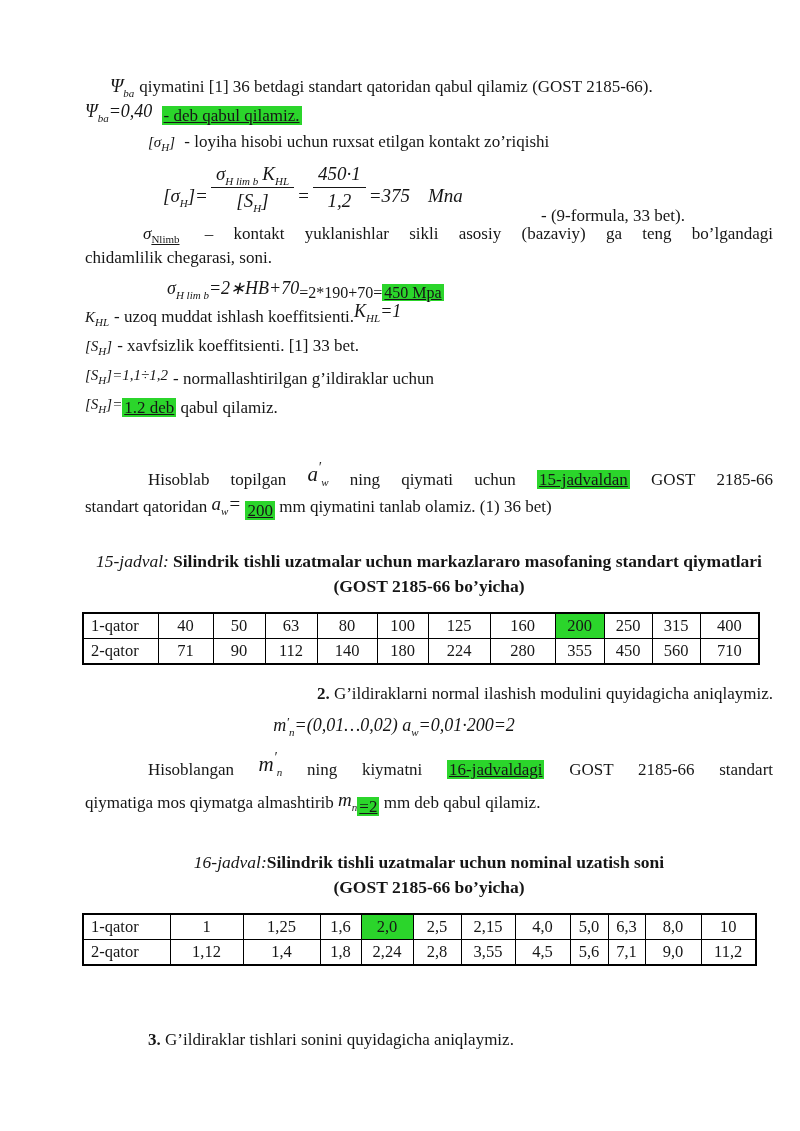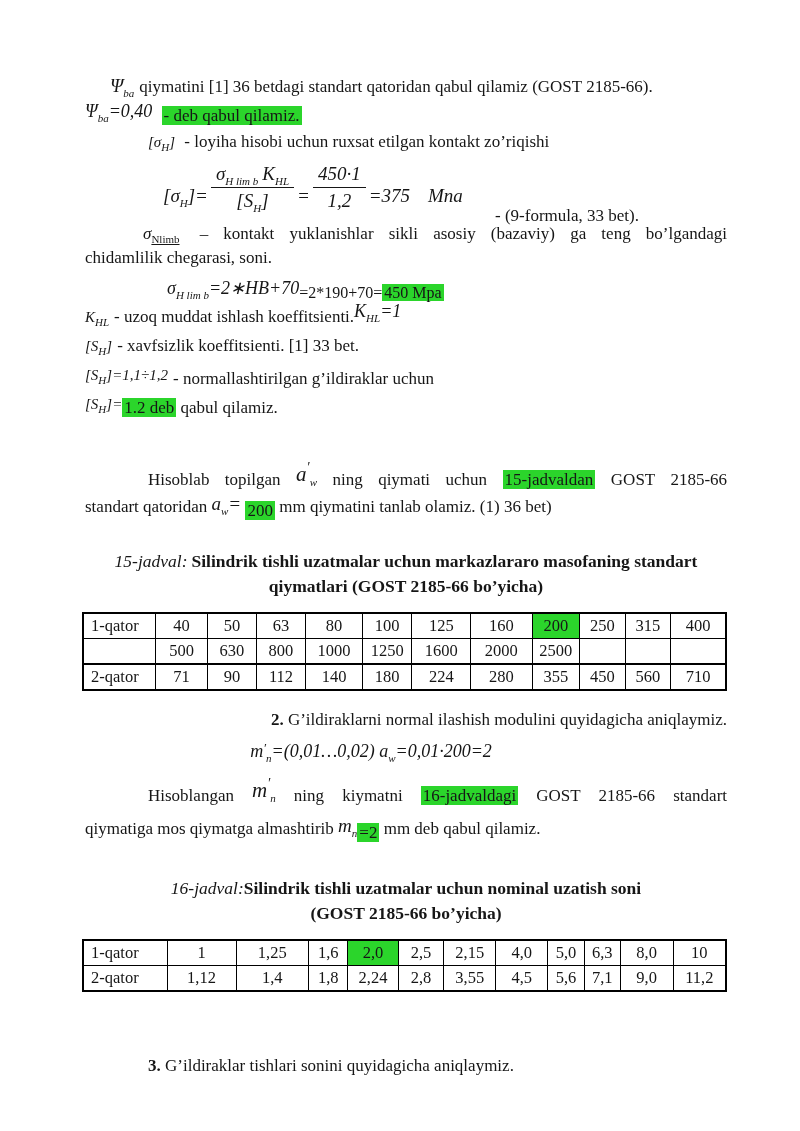--- a/index.html
+++ b/index.html
@@ -2,22 +2,22 @@
 <html style="--hl: #2bd52b; --text: #161616;"><head>
 <meta charset="utf-8">
 <style>
   :root { --hl:#2bd52b; --text:#161616; }
   * { box-sizing: border-box; }
   html,body { margin:0; padding:0; }
   body {
     width:800px; height:1131px; background:#ffffff; overflow:hidden;
     font-family:"Liberation Serif", serif; color:var(--text);
   }
-  .page { padding:74px 73px 0 85px; font-size:17px; line-height:24px; }
-  .hl { background:var(--hl); padding:0 2px; }
+  .page { padding:74px 27px 0 85px; font-size:17px; line-height:24px; }
+  .hl { background:var(--hl); padding:0 2px;text-decoration:underline; }
   .lower { position:relative; top:4px; }
   .math { font-style:italic; }
   sub { font-size:11px; font-style:italic; line-height:0; }
   .up-sub sub { font-style:normal;text-decoration:underline; }
   
   .indent1 { text-indent:25px; }
   .indent2 { text-indent:63px; }
   p { margin:0; }
   .psi { font-size:19px; }
   .psi-line2 { font-size:18px; }
@@ -156,34 +156,20 @@
           <td>80</td>
           <td>100</td>
           <td>125</td>
           <td>160</td>
           <td class="hl-cell">200</td>
           <td>250</td>
           <td>315</td>
           <td>400</td>
         </tr>
         <tr>
-          <td class="label-cell"></td>
-          <td>500</td>
-          <td>630</td>
-          <td>800</td>
-          <td>1000</td>
-          <td>1250</td>
-          <td>1600</td>
-          <td>2000</td>
-          <td>2500</td>
-          <td></td>
-          <td></td>
-          <td></td>
-        </tr>
-        <tr>
           <td class="label-cell">2-qator</td>
           <td>71</td>
           <td>90</td>
           <td>112</td>
           <td>140</td>
           <td>180</td>
           <td>224</td>
           <td>280</td>
           <td>355</td>
           <td>450</td>

